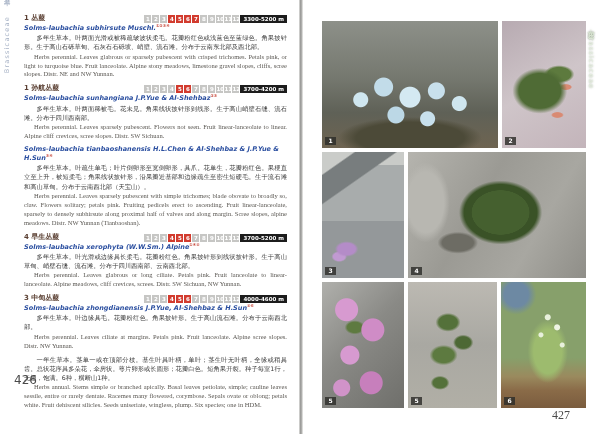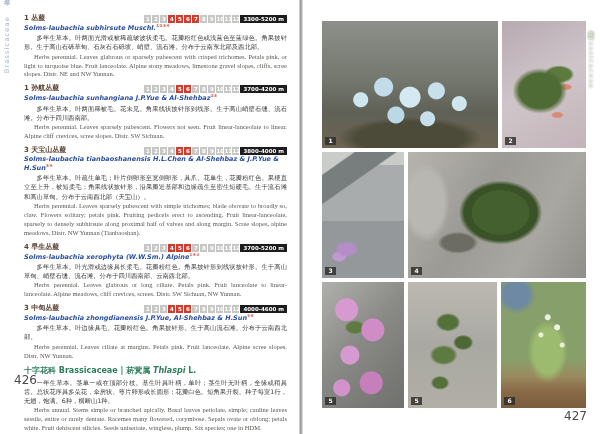--- a/index.html
+++ b/index.html
@@ -26,21 +26,21 @@
          margin:0 0 1px 0;line-height:1.25;}
   .latin sup{font-size:4px;color:#c23a2c;font-style:normal;}
   p.cn{font-size:6.3px;line-height:1.45;color:#3a3a3a;text-align:justify;
        text-indent:12.6px;margin:1px 0;}
   p.en{font-family:"Liberation Serif",serif;font-size:6.5px;line-height:1.38;color:#5a5752;
        text-align:justify;text-indent:10px;margin:1px 0 4px;}
   .genus-header{font-size:8px;font-weight:bold;color:var(--gg,#2e7d5b);margin:4px 0 2px;}
   .genus-header .it{font-style:italic;}
   .page-num{position:absolute;bottom:11px;font-size:12px;color:#4a4a4a;}
   .page-num.left{left:14px;}
-  .page-num.right{right:13px;}
+  .page-num.right{right:30px;font-family:Liberation Serif, serif;}
   
   .page-right{position:absolute;left:303px;top:0;width:297px;height:434px;background:#fff;}
   .photo{position:absolute;overflow:hidden;}
   .plate{position:absolute;left:3px;bottom:3px;min-width:7px;text-align:center;
          background:rgba(45,45,42,.82);color:#fff;font-size:6px;font-weight:bold;
          padding:1px 2px;line-height:1;}
   .sidebar-right{position:absolute;right:5px;top:24px;writing-mode:vertical-rl;
                  font-size:6.5px;letter-spacing:1.2px;color:rgba(232,242,226,.95);
                  text-shadow:0 0 2px rgba(60,80,50,.6);white-space:nowrap;}
   
@@ -142,38 +142,20 @@
               <span class="mb">11</span>
               <span class="mb">12</span>
               <span class="elev">3700-4200 m</span>
             </span>
           </div>
           <div class="latin"><span class="lt">Solms-laubachia sunhangiana J.P.Yue &amp; Al-Shehbaz</span><sup>②③</sup></div>
           <p class="cn">多年生草本。叶两面稀被毛。花未见。角果线状披针形到线形。生于高山峭壁石缝、流石滩。分布于四川西南部。</p>
           <p class="en">Herbs perennial. Leaves sparsely pubescent. Flowers not seen. Fruit linear-lanceolate to linear. Alpine cliff crevices, scree slopes. Distr. SW Sichuan.</p>
         </div>
         <div class="entry">
-          <div class="entry-head">
-            <span class="entry-title">3 天宝山丛菔</span>
-            <span class="badge-strip">
-              <span class="mb">1</span>
-              <span class="mb">2</span>
-              <span class="mb">3</span>
-              <span class="mb">4</span>
-              <span class="mb on">5</span>
-              <span class="mb on">6</span>
-              <span class="mb">7</span>
-              <span class="mb">8</span>
-              <span class="mb">9</span>
-              <span class="mb">10</span>
-              <span class="mb">11</span>
-              <span class="mb">12</span>
-              <span class="elev">3800-4000 m</span>
-            </span>
-          </div>
           <div class="latin"><span class="lt">Solms-laubachia tianbaoshanensis H.L.Chen &amp; Al-Shehbaz &amp; J.P.Yue &amp; H.Sun</span><sup>③④</sup></div>
           <p class="cn">多年生草本。叶疏生单毛；叶片倒卵形至宽倒卵形，具爪。花单生，花瓣粉红色。果梗直立至上升，被短柔毛；角果线状披针形，沿果瓣近基部和边缘疏生至密生短硬毛。生于流石滩和高山草甸。分布于云南西北部（天宝山）。</p>
           <p class="en">Herbs perennial. Leaves sparsely pubescent with simple trichomes; blade obovate to broadly so, claw. Flowers solitary; petals pink. Fruiting pedicels erect to ascending. Fruit linear-lanceolate, sparsely to densely subhirsute along proximal half of valves and along margin. Scree slopes, alpine meadows. Distr. NW Yunnan (Tianbaoshan).</p>
         </div>
         <div class="entry">
           <div class="entry-head">
             <span class="entry-title">4 旱生丛菔</span>
             <span class="badge-strip">
               <span class="mb">1</span>
               <span class="mb">2</span>
@@ -211,21 +193,20 @@
               <span class="mb">11</span>
               <span class="mb">12</span>
               <span class="elev">4000-4600 m</span>
             </span>
           </div>
           <div class="latin"><span class="lt">Solms-laubachia zhongdianensis J.P.Yue, Al-Shehbaz &amp; H.Sun</span><sup>⑤⑥</sup></div>
           <p class="cn">多年生草本。叶边缘具毛。花瓣粉红色。角果披针形。生于高山流石滩。分布于云南西北部。</p>
           <p class="en">Herbs perennial. Leaves ciliate at margins. Petals pink. Fruit lanceolate. Alpine scree slopes. Distr. NW Yunnan.</p>
         </div>
         <div>
-          <div class="genus-header"><span>十字花科 Brassicaceae</span> <span>|</span> <span>菥蓂属</span> <span class="it">Thlaspi</span> <span>L.</span></div>
           <p class="cn">一年生草本。茎单一或在顶部分枝。基生叶具叶柄，单叶；茎生叶无叶柄，全缘或稍具齿。总状花序具多朵花，伞房状。萼片卵形或长圆形；花瓣白色。短角果开裂。种子每室1行，无翅，饱满。6种，横断山1种。</p>
           <p class="en">Herbs annual. Stems simple or branched apically. Basal leaves petiolate, simple; cauline leaves sessile, entire or rarely dentate. Racemes many flowered, corymbose. Sepals ovate or oblong; petals white. Fruit dehiscent silicles. Seeds uniseriate, wingless, plump. Six species; one in HDM.</p>
         </div>
       </div>
 
     <span class="page-num left">426</span>
   </div>
 
   <div class="gutter"></div>
 

